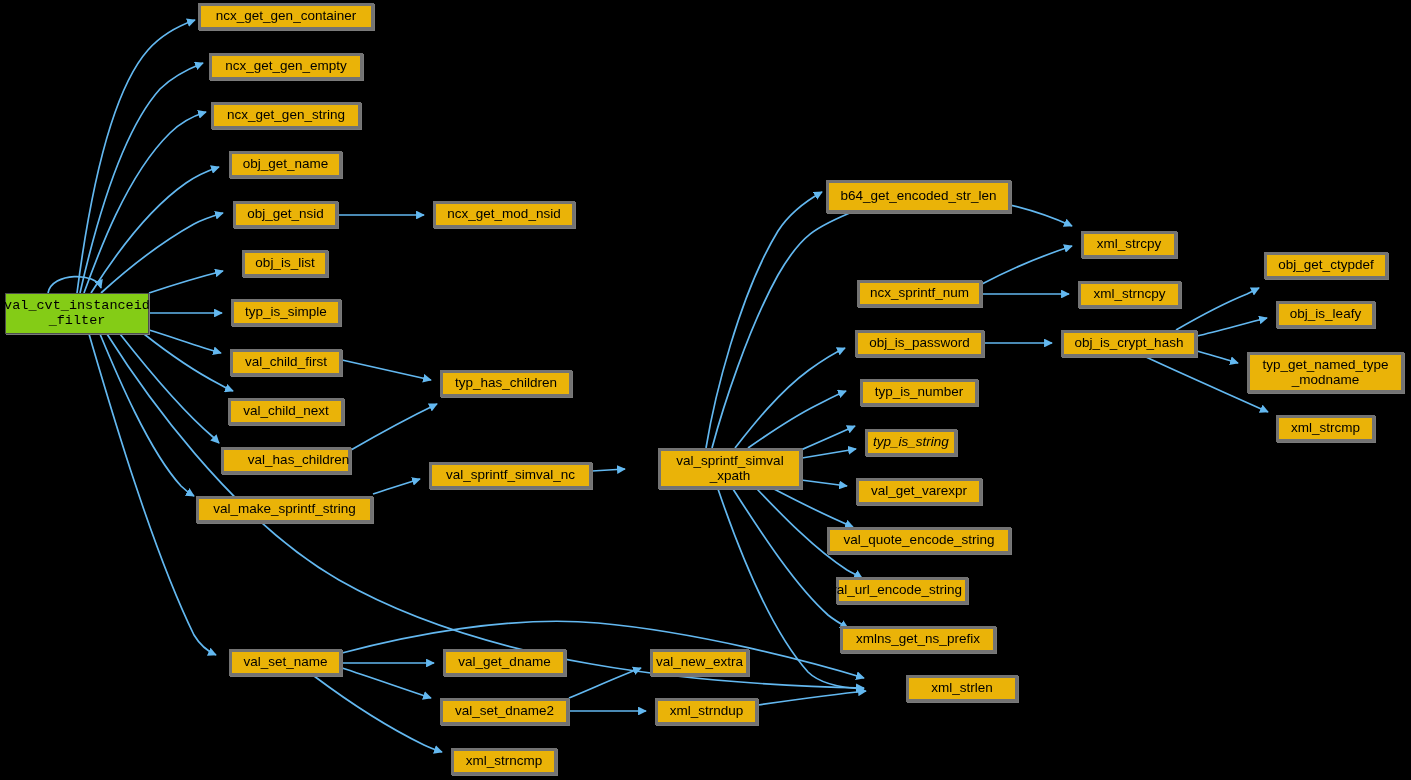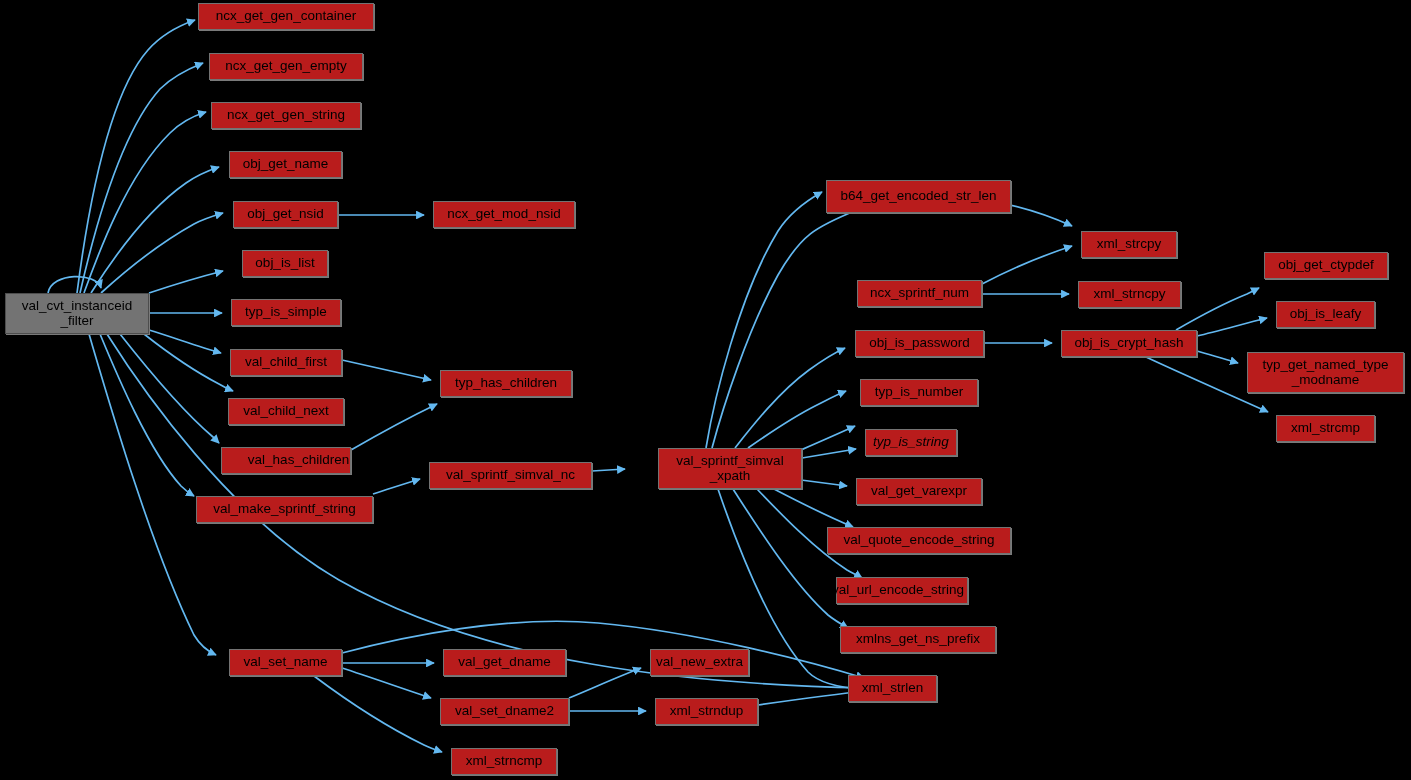--- a/index.html
+++ b/index.html
@@ -1,24 +1,24 @@
 <!DOCTYPE html>
 <html><head>
 <meta charset="utf-8">
 <style>
   html,body{margin:0;padding:0;background:#000;}
   #canvas{position:relative;width:1411px;height:780px;background:#000;overflow:hidden;
           font-family:"Liberation Sans","DejaVu Sans",sans-serif;}
   #edges{position:absolute;left:0;top:0;width:1411px;height:780px;}
-  .node{position:absolute;box-sizing:border-box;background:#b91c1c;
-        border:1px solid #737373;box-shadow:1px 1px 0 0 #7a7a7a;
+  .node{position:absolute;box-sizing:border-box;background:#eab308;
+        border:3px solid #737373;box-shadow:1px 1px 0 0 #7a7a7a;
         display:flex;align-items:center;justify-content:center;
         color:#000;font-size:13.5px;line-height:14.5px;text-align:center;
         white-space:pre-line;letter-spacing:0px;}
-  .node.root{background:#737373;border:1px solid #4d4d4d;}
+  .node.root{background:#84cc16;border:1px solid #4d4d4d;font-family:Liberation Mono, monospace;}
   .nlabel{display:block;padding:0 3px;}
 </style>
 </head>
 <body>
 
 <div id="canvas">
   <svg id="edges" viewBox="0 0 1411 780" xmlns="http://www.w3.org/2000/svg">
     <defs>
       <marker id="ah" viewBox="0 0 10 10" refX="9" refY="5" markerWidth="5.2" markerHeight="5.2" orient="auto-start-reverse">
         <path d="M 0 0 L 10 5 L 0 10 z" fill="#63b8f0"></path>
@@ -92,21 +92,21 @@
 _xpath</span></div>
       <div class="node" style="left: 826px; top: 180px; width: 185px; height: 33px;"><span class="nlabel">b64_get_encoded_str_len</span></div>
       <div class="node" style="left: 857px; top: 280px; width: 125px; height: 27px;"><span class="nlabel">ncx_sprintf_num</span></div>
       <div class="node" style="left: 855px; top: 330px; width: 129px; height: 27px;"><span class="nlabel">obj_is_password</span></div>
       <div class="node" style="left: 860px; top: 379px; width: 118px; height: 27px;"><span class="nlabel">typ_is_number</span></div>
       <div class="node" style="left: 865px; top: 429px; width: 92px; height: 27px; font-style: italic;"><span class="nlabel">typ_is_string</span></div>
       <div class="node" style="left: 856px; top: 478px; width: 126px; height: 27px;"><span class="nlabel">val_get_varexpr</span></div>
       <div class="node" style="left: 827px; top: 527px; width: 184px; height: 27px;"><span class="nlabel">val_quote_encode_string</span></div>
       <div class="node" style="left: 836px; top: 577px; width: 132px; height: 27px; justify-content: flex-end;"><span class="nlabel">val_url_encode_string</span></div>
       <div class="node" style="left: 840px; top: 626px; width: 156px; height: 27px;"><span class="nlabel">xmlns_get_ns_prefix</span></div>
-      <div class="node" style="left: 848px; top: 675px; width: 89px; height: 27px;"><span class="nlabel">xml_strlen</span></div>
+      <div class="node" style="left: 906px; top: 675px; width: 112px; height: 27px;"><span class="nlabel">xml_strlen</span></div>
       <div class="node" style="left: 1081px; top: 231px; width: 96px; height: 27px;"><span class="nlabel">xml_strcpy</span></div>
       <div class="node" style="left: 1078px; top: 281px; width: 103px; height: 27px;"><span class="nlabel">xml_strncpy</span></div>
       <div class="node" style="left: 1061px; top: 330px; width: 136px; height: 27px;"><span class="nlabel">obj_is_crypt_hash</span></div>
       <div class="node" style="left: 1264px; top: 252px; width: 124px; height: 27px;"><span class="nlabel">obj_get_ctypdef</span></div>
       <div class="node" style="left: 1276px; top: 301px; width: 99px; height: 27px;"><span class="nlabel">obj_is_leafy</span></div>
       <div class="node" style="left: 1247px; top: 352px; width: 157px; height: 41px;"><span class="nlabel">typ_get_named_type
 _modname</span></div>
       <div class="node" style="left: 1276px; top: 415px; width: 99px; height: 27px;"><span class="nlabel">xml_strcmp</span></div>
       <div class="node" style="left: 229px; top: 649px; width: 113px; height: 27px;"><span class="nlabel">val_set_name</span></div>
       <div class="node" style="left: 443px; top: 649px; width: 123px; height: 27px;"><span class="nlabel">val_get_dname</span></div>

